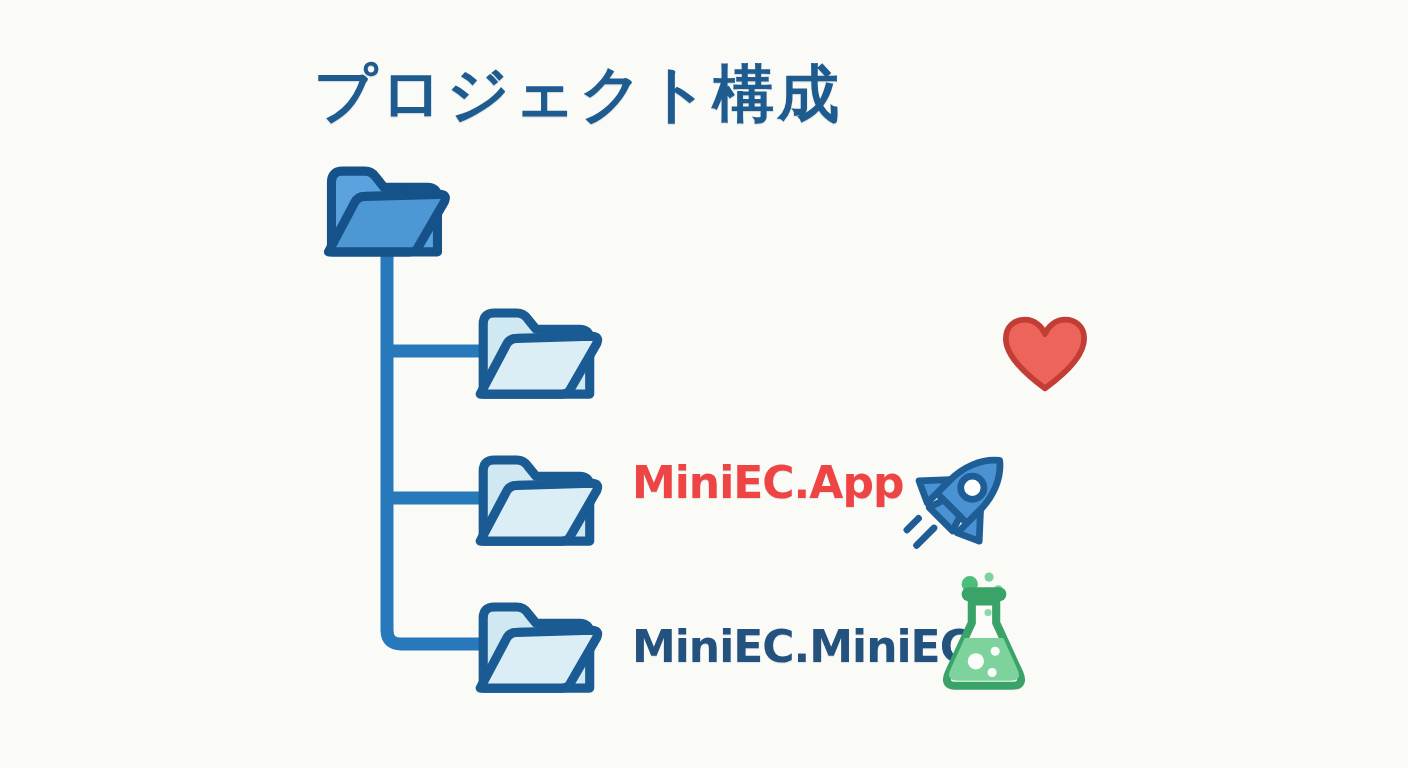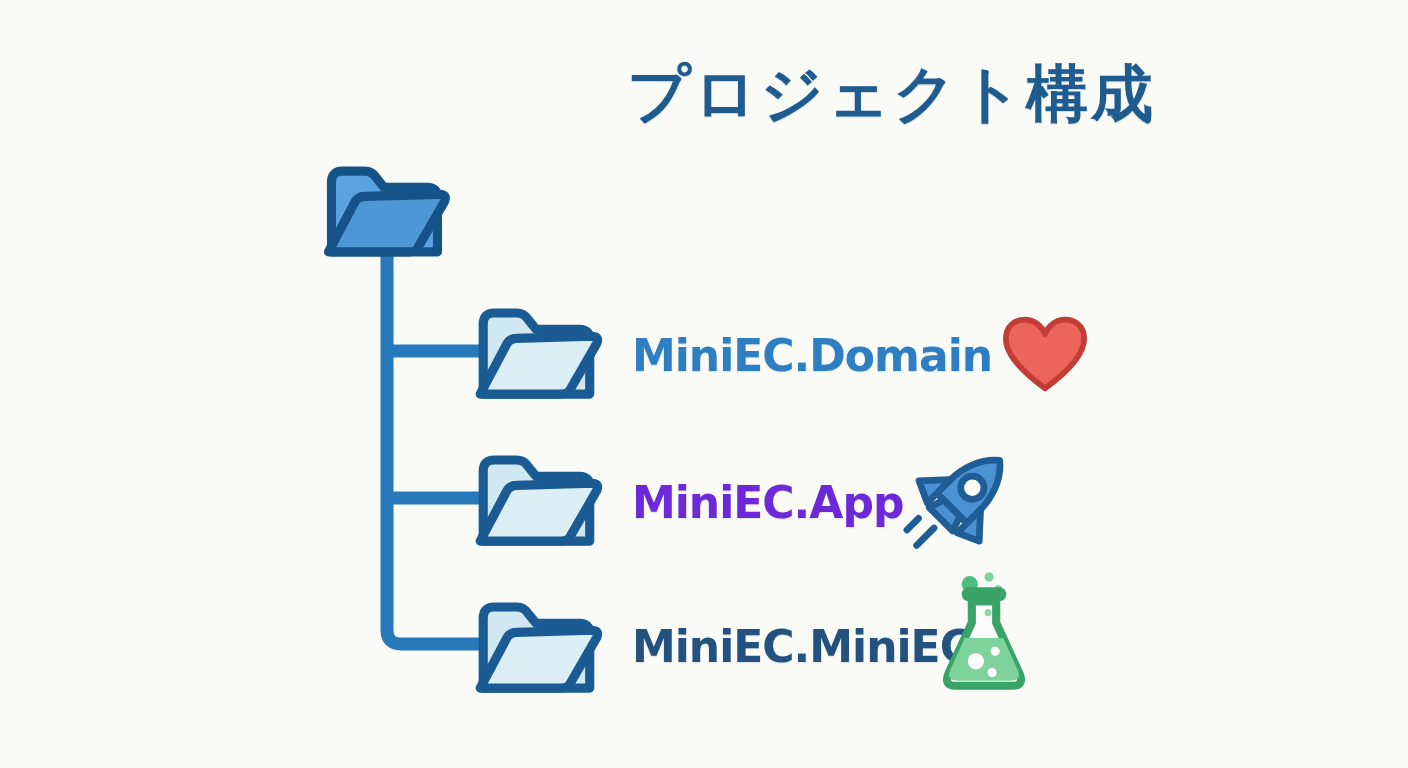--- a/index.html
+++ b/index.html
@@ -13,21 +13,21 @@
     position: relative;
     width: 1408px;
     height: 768px;
     background: #fafaf7;
   }
   .title {
     position: absolute;
     top: 52px;
     left: 0;
     width: 1156px;
-    text-align: right;
+    text-align: center;
     font-size: 62px;
     font-weight: 700;
     letter-spacing: 3px;
     color: #1e5c90;
     text-shadow: 0 1px 1px rgba(20,60,100,0.18);
   }
   .connector-svg {
     position: absolute;
     left: 0; top: 0;
     width: 1408px; height: 768px;
@@ -51,21 +51,21 @@
   .child-label {
     position: absolute;
     left: 632px;
     font-size: 44px;
     font-weight: 700;
     letter-spacing: -1px;
     white-space: nowrap;
     text-shadow: 0 1px 1px rgba(20,60,100,0.12);
   }
   .label-domain { top: 330px; color: #2e7ec3; }
-  .label-app    { top: 477px; color: #6d28d9; }
+  .label-app    { top: 457px; color: #ef4444; }
   .label-tests  { top: 621px; color: #24527f; }
   .side-icon { position: absolute; }
   .side-icon svg { display: block; overflow: visible; }
   .heart-pos  { left: 995px; top: 312px; }
   .rocket-pos { left: 901px; top: 441px; }
   .flask-pos  { left: 933px; top: 572px; }
 </style>
 </head>
 <body>
 
@@ -86,21 +86,20 @@
     </svg>
   </div>
 
 
   <div class="folder" style="left:468px; top:296px;">
     <svg width="142" height="110" viewBox="0 0 140 105" xmlns="http://www.w3.org/2000/svg">
       <path d="M15 95 V26 Q15 15 26 15 H48 Q55 15 59 21 L67 31 H110 Q120 31 120 41 V95 Z" fill="#cfe8f2" stroke="#1a5b93" stroke-width="9" stroke-linejoin="round"></path>
       <path d="M12 95 L38 46 Q41 40 48 40 L122 38 Q130 38 127 45 L101 90 Q99 95 92 95 Z" fill="#dbeef6" stroke="#1a5b93" stroke-width="9" stroke-linejoin="round"></path>
     </svg>
   </div>
-  <div class="child-label label-domain">MiniEC.Domain</div>
   <div class="side-icon heart-pos">
     <svg width="100" height="84" viewBox="0 0 100 88" xmlns="http://www.w3.org/2000/svg">
       <path d="M50 80 C24 61 9 44 9 28 C9 15 18 8 29 8 C39 8 47 15 50 23 C53 15 61 8 71 8 C82 8 91 15 91 28 C91 44 76 61 50 80 Z" fill="#ed645a" stroke="#c23d36" stroke-width="6" stroke-linejoin="round"></path>
     </svg>
   </div>
 
   <div class="folder" style="left:468px; top:443px;">
     <svg width="142" height="110" viewBox="0 0 140 105" xmlns="http://www.w3.org/2000/svg">
       <path d="M15 95 V26 Q15 15 26 15 H48 Q55 15 59 21 L67 31 H110 Q120 31 120 41 V95 Z" fill="#cfe8f2" stroke="#1a5b93" stroke-width="9" stroke-linejoin="round"></path>
       <path d="M12 95 L38 46 Q41 40 48 40 L122 38 Q130 38 127 45 L101 90 Q99 95 92 95 Z" fill="#dbeef6" stroke="#1a5b93" stroke-width="9" stroke-linejoin="round"></path>

